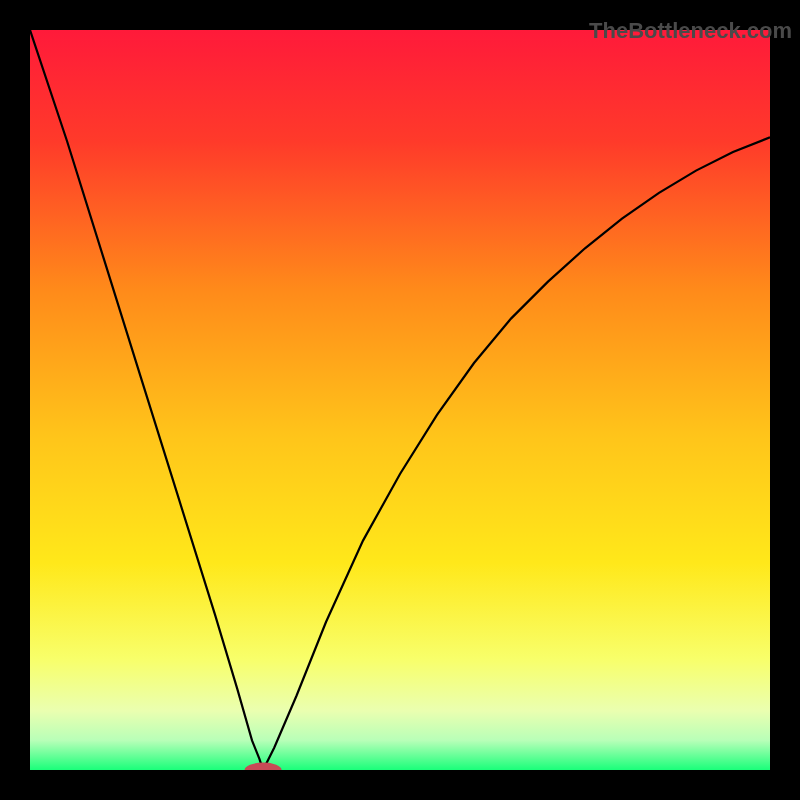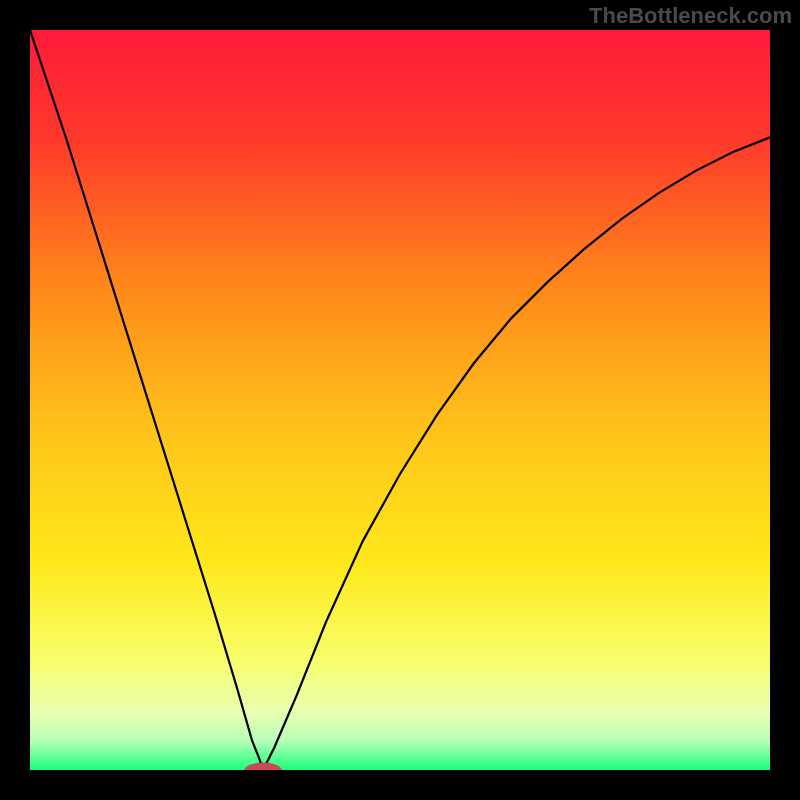--- a/index.html
+++ b/index.html
@@ -19,21 +19,21 @@
   }
   .plot-area {
     position: absolute;
     left: 30px;
     top: 30px;
     width: 740px;
     height: 740px;
   }
   .watermark {
     position: absolute;
-    top: 3px;
+    top: 18px;
     right: 8px;
     color: #4a4a4a;
     font-size: 22px;
     font-weight: bold;
     z-index: 10;
   }
   svg {
     display: block;
   }
 </style>

